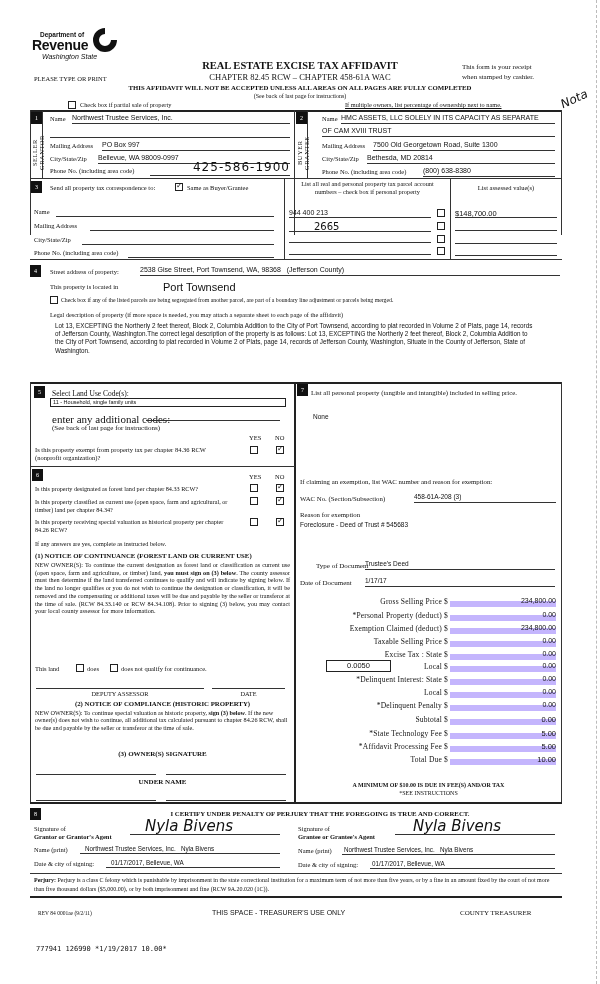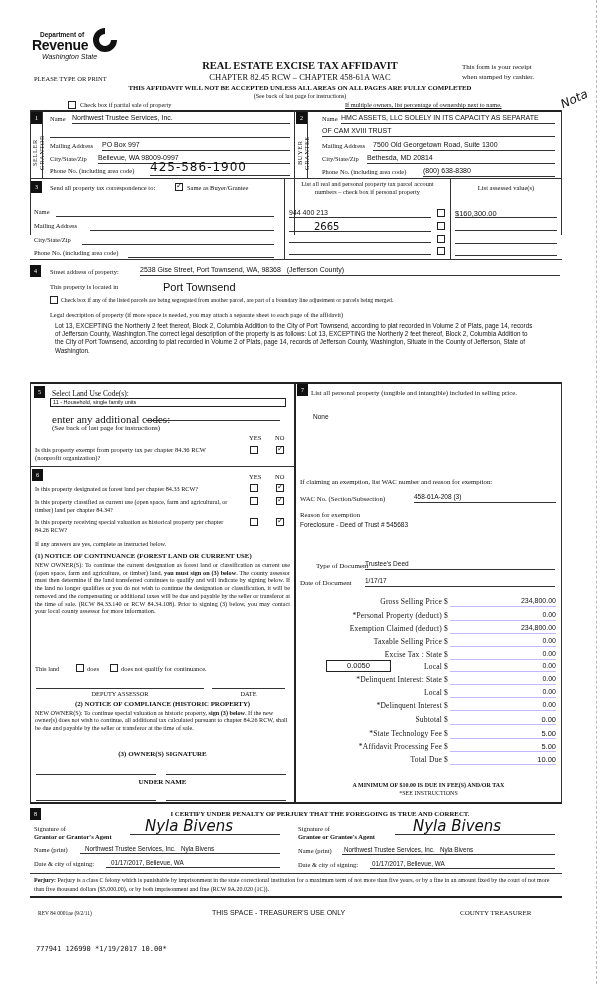--- a/index.html
+++ b/index.html
@@ -15,21 +15,21 @@
   .cb { position: absolute; width: 8px; height: 8px; border: 1px solid #222; background: #fff; }
   .cb.checked::after { content: "\2713"; position: absolute; left: 0px; top: -3px; font-size: 8px; color: #111; }
   .fill { font-family: "Liberation Sans", sans-serif; color: #111; }
   .ul { border-bottom: 1px solid #333; }
   .hand { font-family: "DejaVu Sans", sans-serif; font-style: italic; color: #111; }
   .center { text-align: center; }
   .lbl { white-space: nowrap; }
   .amtrow { position: absolute; left: 300px; width: 256px; height: 12px; font-size: 7.5px; }
   .amtrow .label { position: absolute; right: 114px; top: 0; white-space: nowrap; font-family: "Liberation Serif", serif; letter-spacing: 0.2px; }
   .amtrow .dollar { position: absolute; left: 144px; top: 0; }
-  .amtrow .val { position: absolute; left: 150px; width: 106px; top: 0; text-align: right; border-bottom: 1px solid #c4b5fd; font-family: "Liberation Sans", sans-serif; font-size: 7px; height: 10px; }
+  .amtrow .val { position: absolute; left: 150px; width: 106px; top: 0; text-align: right; border-bottom: 6px solid #c4b5fd; font-family: "Liberation Sans", sans-serif; font-size: 7px; height: 10px; }
   .vertical { writing-mode: vertical-rl; transform: rotate(180deg); font-size: 6.5px; letter-spacing: 0.5px; line-height: 7px; text-align: center; }
   .edge-dash { position: absolute; right: 3px; width: 0; border-left: 1px dashed #bbb; }
 </style>
 </head>
 <body>
 
 <div class="abs" style="left:30px; top:25px; width:100px; height:42px;">
   <div class="abs sans" style="left:10px; top:6px; font-size:6.5px; font-weight:bold;">Department of</div>
   <div class="abs sans" style="left:2px; top:12px; font-size:14px; font-weight:bold; letter-spacing:-0.3px;">Revenue</div>
   <div class="abs sans" style="left:12px; top:28px; font-size:7px; font-style:italic;">Washington State</div>
@@ -60,21 +60,21 @@
 <div class="vline" style="left:42px; top:111px; height:67px;"></div>
 <div class="abs vertical serif" style="left:31px; top:130px; width:11px; height:46px;"><span>SELLER</span><br><span>GRANTOR</span></div>
 <div class="abs serif lbl" style="left:50px; top:115px; font-size:6.5px;">Name</div>
 <div class="abs fill ul" style="left:72px; top:114px; width:218px; font-size:7px; height:10px;">Northwest Trustee Services, Inc.</div>
 <div class="abs ul" style="left:50px; top:128px; width:240px; height:10px;"></div>
 <div class="abs serif lbl" style="left:50px; top:142px; font-size:6.5px;">Mailing Address</div>
 <div class="abs fill ul" style="left:102px; top:141px; width:188px; font-size:7px; height:10px;">PO Box 997</div>
 <div class="abs serif lbl" style="left:50px; top:155px; font-size:6.5px;">City/State/Zip</div>
 <div class="abs fill ul" style="left:98px; top:154px; width:192px; font-size:7px; height:10px;">Bellevue, WA 98009-0997</div>
 <div class="abs serif lbl" style="left:50px; top:167px; font-size:6.5px;">Phone No. (including area code)</div>
-<div class="abs hand ul" style="left:150px; top:160px; width:140px; font-size:12px; height:16px; font-style:normal; letter-spacing:1px;">425-586-1900</div>
+<div class="abs hand ul" style="left:150px; top:160px; width:140px; font-size:12px; height:16px; font-style:normal; letter-spacing:1px;text-align:right;">425-586-1900</div>
 
 <div class="badge" style="left:296px; top:112px;">2</div>
 <div class="vline" style="left:307px; top:111px; height:67px;"></div>
 <div class="abs vertical serif" style="left:296px; top:130px; width:11px; height:46px;"><span>BUYER</span><br><span>GRANTEE</span></div>
 <div class="abs serif lbl" style="left:322px; top:115px; font-size:6.5px;">Name</div>
 <div class="abs fill ul" style="left:341px; top:114px; width:214px; font-size:7px; height:10px; white-space:nowrap; overflow:hidden;">HMC ASSETS, LLC SOLELY IN ITS CAPACITY AS SEPARATE</div>
 <div class="abs fill ul" style="left:322px; top:127px; width:233px; font-size:7px; height:10px;">OF CAM XVIII TRUST</div>
 <div class="abs serif lbl" style="left:322px; top:142px; font-size:6.5px;">Mailing Address</div>
 <div class="abs fill ul" style="left:373px; top:141px; width:182px; font-size:7px; height:10px;">7500 Old Georgetown Road, Suite 1300</div>
 <div class="abs serif lbl" style="left:322px; top:155px; font-size:6.5px;">City/State/Zip</div>
@@ -98,21 +98,21 @@
 <div class="abs serif lbl" style="left:34px; top:249px; font-size:6.5px;">Phone No. (including area code)</div>
 <div class="abs ul" style="left:128px; top:248px; width:146px; height:10px;"></div>
 
 <div class="vline" style="left:284px; top:178px; height:82px;"></div>
 <div class="vline" style="left:450px; top:178px; height:82px;"></div>
 <div class="abs serif center" style="left:285px; top:180px; width:165px; font-size:6.3px; line-height:8px;"><span>List all real and personal property tax parcel account</span><br><span>numbers – check box if personal property</span></div>
 <div class="abs serif center" style="left:451px; top:184px; width:110px; font-size:6.5px;">List assessed value(s)</div>
 
 <div class="abs fill ul" style="left:289px; top:209px; width:142px; height:9px; font-size:7px;">944 400 213</div>
 <div class="cb" style="left:437px; top:209px;"></div>
-<div class="abs fill ul" style="left:455px; top:209px; width:102px; height:9px; font-size:7.5px;">$160,300.00</div>
+<div class="abs fill ul" style="left:455px; top:209px; width:102px; height:9px; font-size:7.5px;">$148,700.00</div>
 
 <div class="abs hand ul" style="left:289px; top:221px; width:142px; height:11px; font-size:10px; padding-left:25px; font-style:normal;">2665</div>
 <div class="cb" style="left:437px; top:222px;"></div>
 <div class="abs ul" style="left:455px; top:222px; width:102px; height:9px;"></div>
 
 <div class="abs ul" style="left:289px; top:234px; width:142px; height:9px;"></div>
 <div class="cb" style="left:437px; top:235px;"></div>
 <div class="abs ul" style="left:455px; top:235px; width:102px; height:9px;"></div>
 
 <div class="abs ul" style="left:289px; top:246px; width:142px; height:9px;"></div>
@@ -240,21 +240,21 @@
     <span class="label">*Delinquent Interest: State</span>
     <span class="dollar">$</span>
     <span class="val">0.00</span>
   </div>
 <div class="amtrow" style="top:688px;">
     <span class="label">Local</span>
     <span class="dollar">$</span>
     <span class="val">0.00</span>
   </div>
 <div class="amtrow" style="top:701px;">
-    <span class="label">*Delinquent Interest</span>
+    <span class="label">*Delinquent Penalty</span>
     <span class="dollar">$</span>
     <span class="val">0.00</span>
   </div>
 <div class="amtrow" style="top:715px;">
     <span class="label">Subtotal</span>
     <span class="dollar">$</span>
     <span class="val" style="font-size:7.5px;">0.00</span>
   </div>
 <div class="amtrow" style="top:729px;">
     <span class="label">*State Technology Fee</span>

